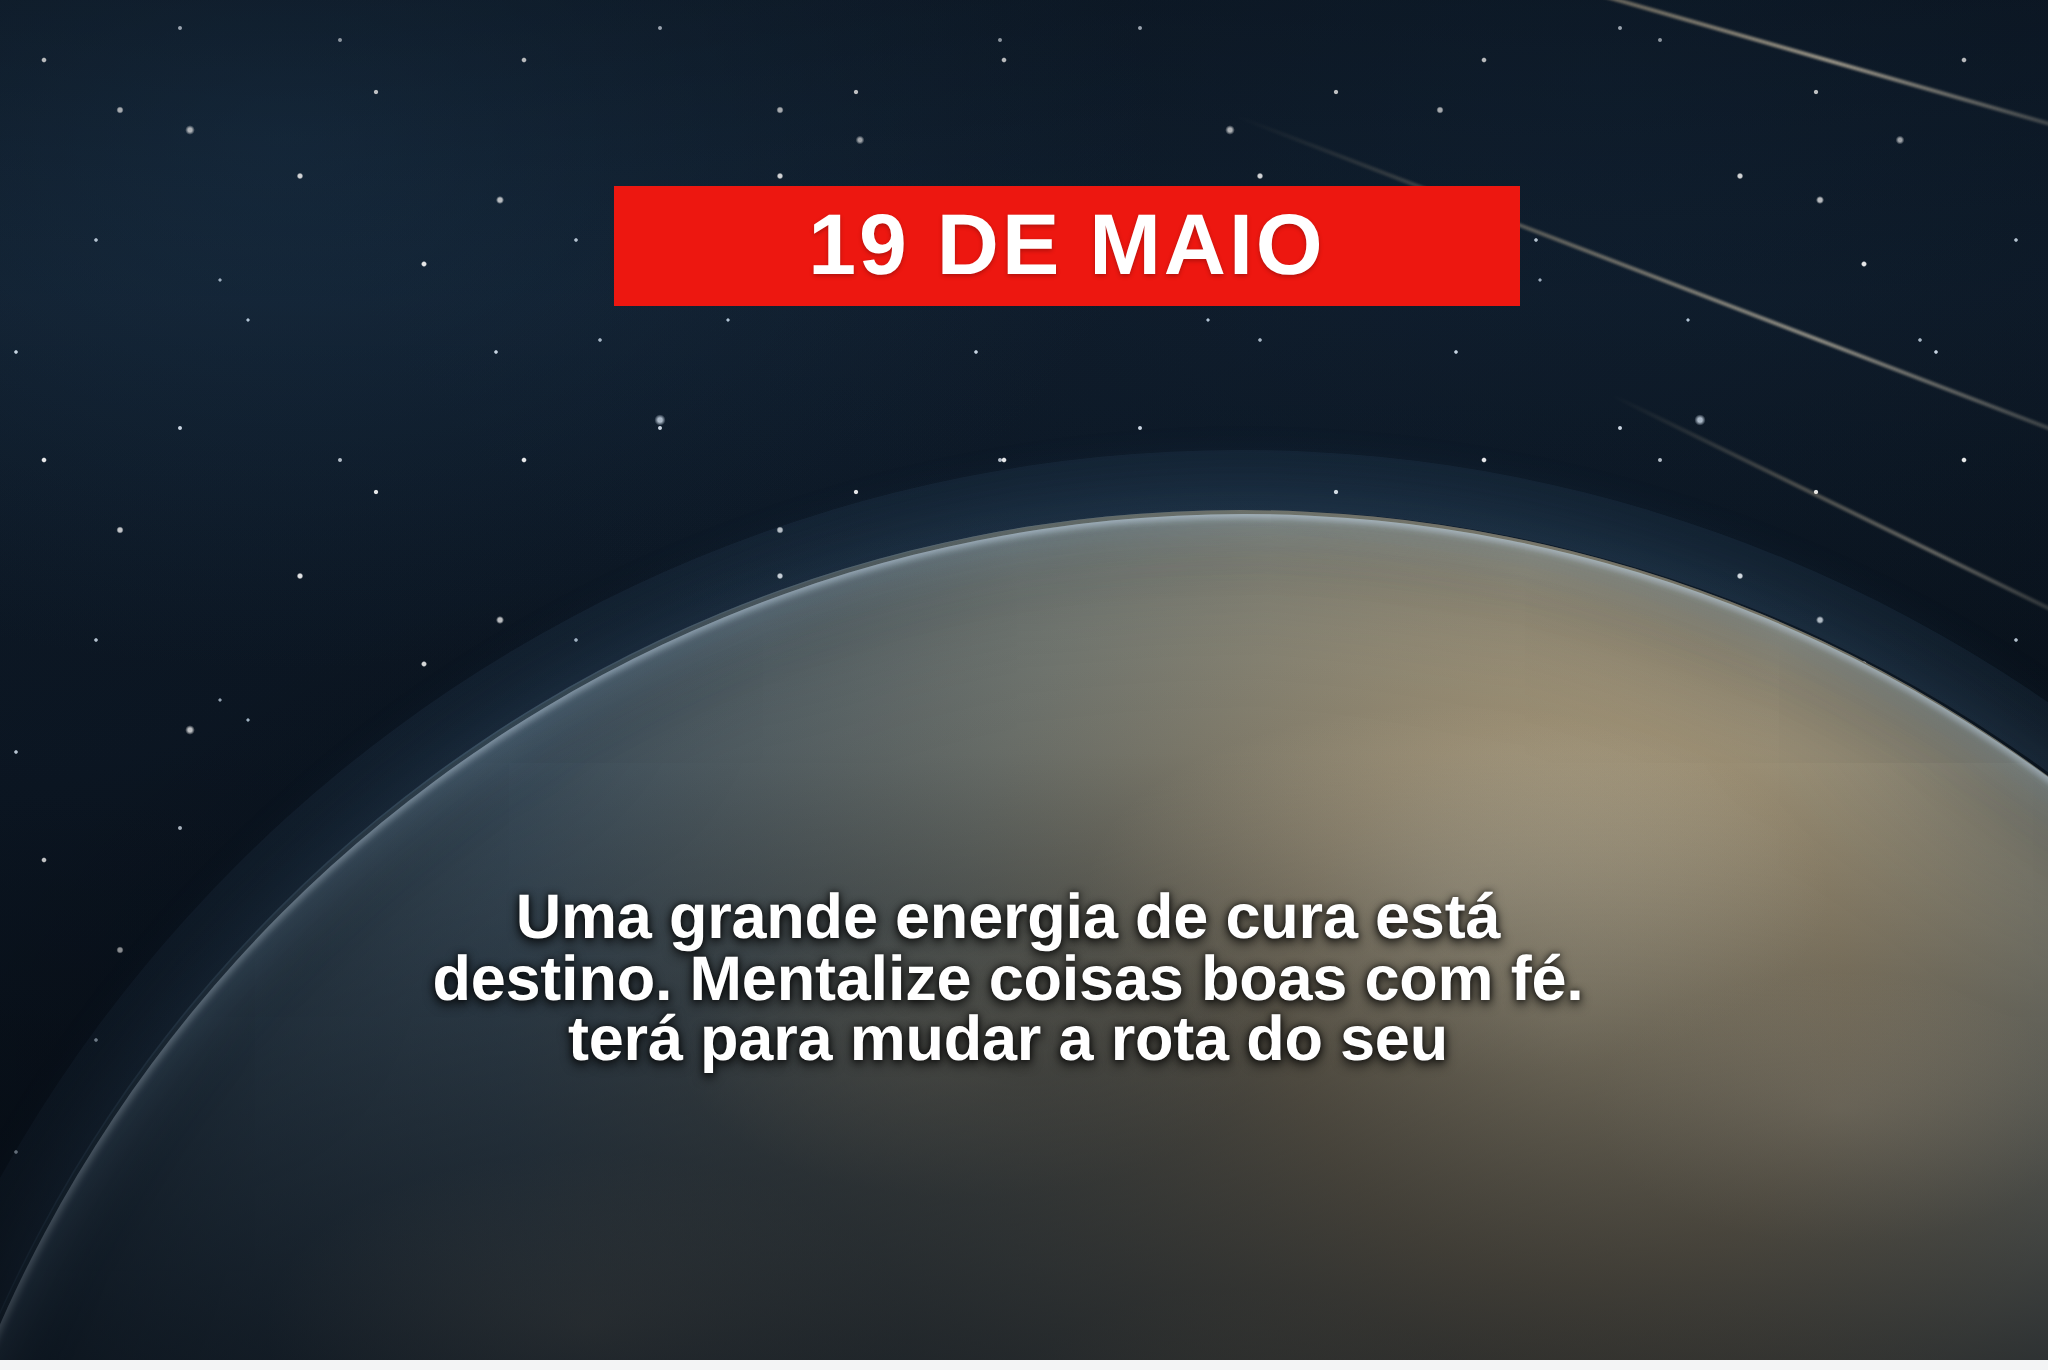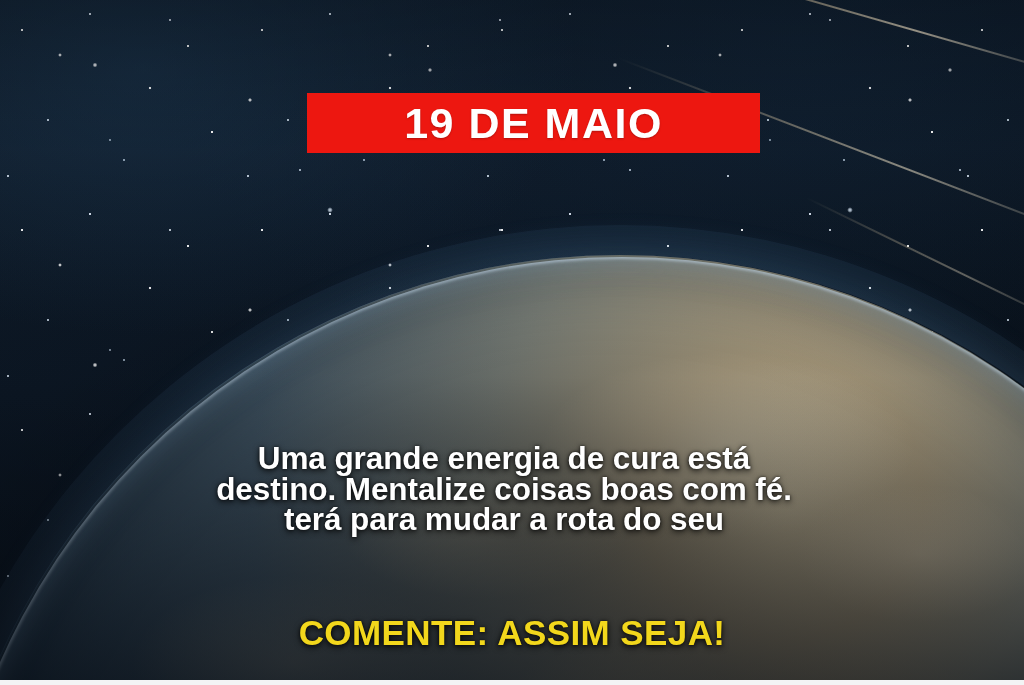--- a/index.html
+++ b/index.html
@@ -280,19 +280,18 @@
 
     <div class="headline">
     </div>
 
     <div class="body-copy">
       <span class="bc-line">Uma grande energia de cura está</span>
       <span class="bc-line">destino. Mentalize coisas boas com fé.</span>
       <span class="bc-line">terá para mudar a rota do seu</span>
     </div>
 
-    <div class="cta">COMENTE: ASSIM SEJA!</div>
 
   </div>
 
   <div class="bottom-strip"></div>
 
 </div>
 
 </body></html>

